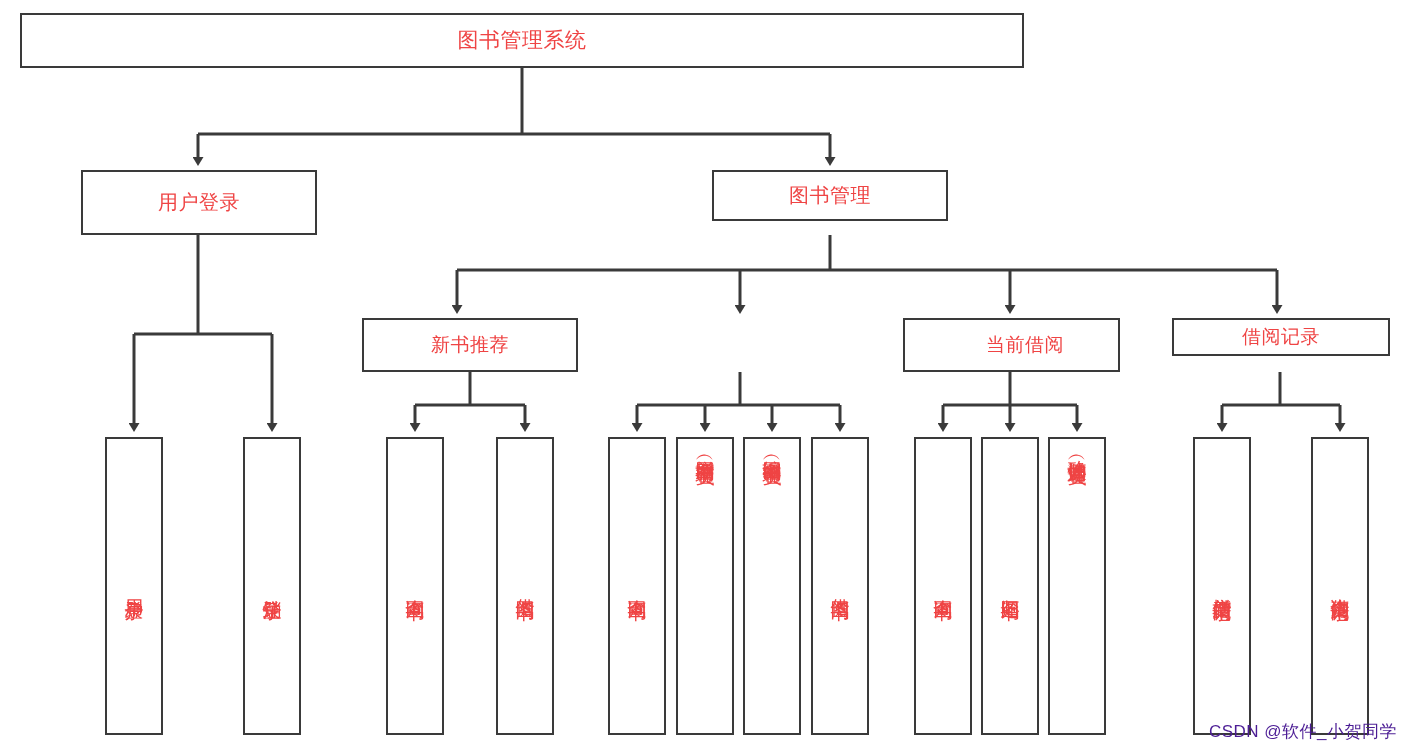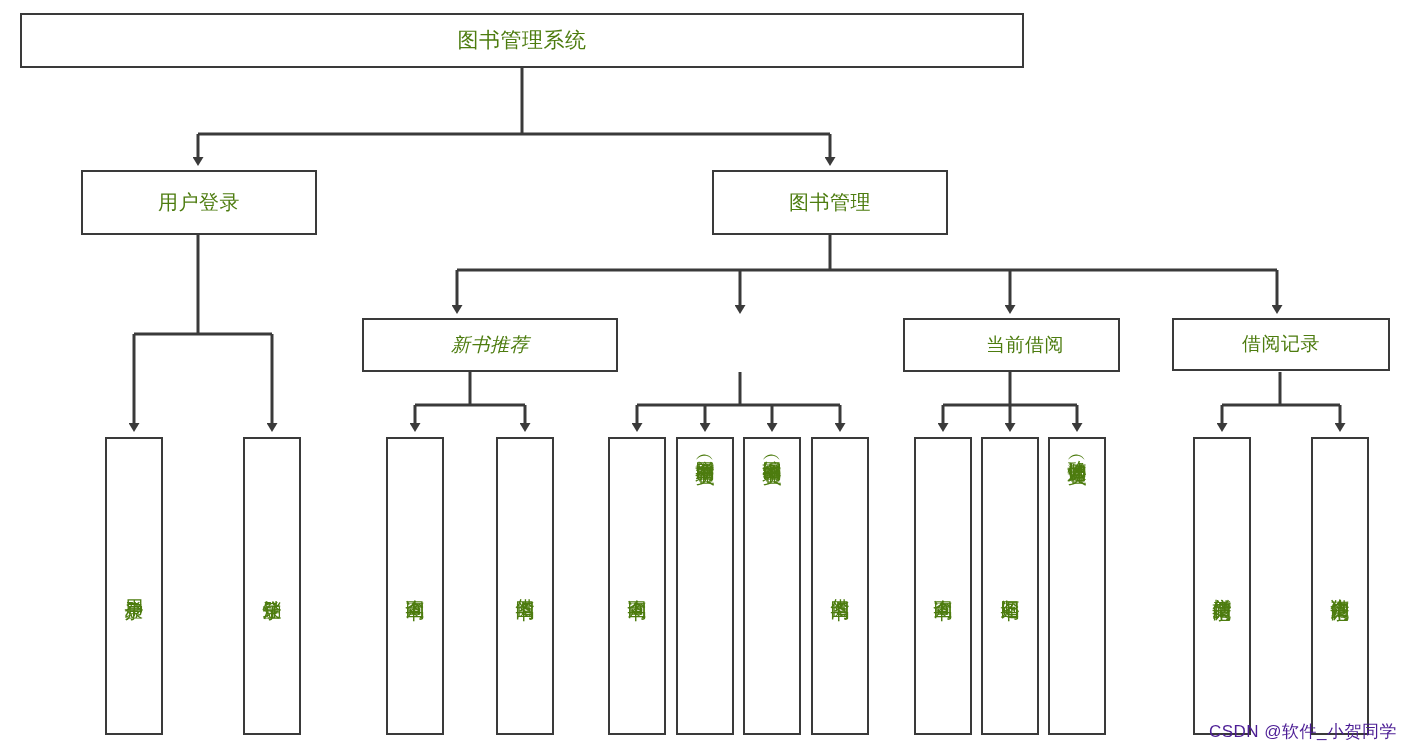--- a/index.html
+++ b/index.html
@@ -29,21 +29,21 @@
     position: absolute;
     box-sizing: border-box;
     background: #ffffff;
     border: 2px solid #3a3a3a;
     display: flex;
     align-items: center;
     justify-content: center;
     color: #3c3c3c;
   }
   .node .label {
-    color: #4d7c0f;
+    color: #ef4444;
     line-height: 1.18;
     text-align: center;
     letter-spacing: 0.5px;
   }
   .node.root .label { font-size: 21px; }
   .node.lvl2 .label { font-size: 20px; }
   .node.lvl3 .label { font-size: 19px; }
   .node.leaf {
     align-items: flex-start;
     justify-content: center;
@@ -123,31 +123,31 @@
     </g>
   </svg>
 
   <div class="node root" style="left:20px; top:13px; width:1004px; height:55px;">
     <span class="label">图书管理系统</span>
   </div>
 
   <div class="node lvl2" style="left:81px; top:170px; width:236px; height:65px;">
     <span class="label">用户登录</span>
   </div>
-  <div class="node lvl2" style="left:712px; top:170px; width:236px; height:65px;">
+  <div class="node lvl2" style="left:712px; top:170px; width:236px; height:51px;">
     <span class="label">图书管理</span>
   </div>
 
-  <div class="node lvl3" style="left:362px; top:318px; width:256px; height:54px;font-style:italic;">
+  <div class="node lvl3" style="left:362px; top:318px; width:216px; height:54px;">
     <span class="label">新书推荐</span>
   </div>
   <div class="node lvl3" style="left:903px; top:318px; width:217px; height:54px;padding-left:27px;">
     <span class="label">当前借阅</span>
   </div>
-  <div class="node lvl3" style="left:1172px; top:318px; width:218px; height:53px;">
+  <div class="node lvl3" style="left:1172px; top:318px; width:218px; height:38px;">
     <span class="label">借阅记录</span>
   </div>
 
   <div class="node leaf centered" style="left:105px; top:437px; width:58px; height:298px;">
     <span class="label">用户登录</span>
   </div>
   <div class="node leaf centered" style="left:243px; top:437px; width:58px; height:298px;">
     <span class="label">注销登录</span>
   </div>
 

